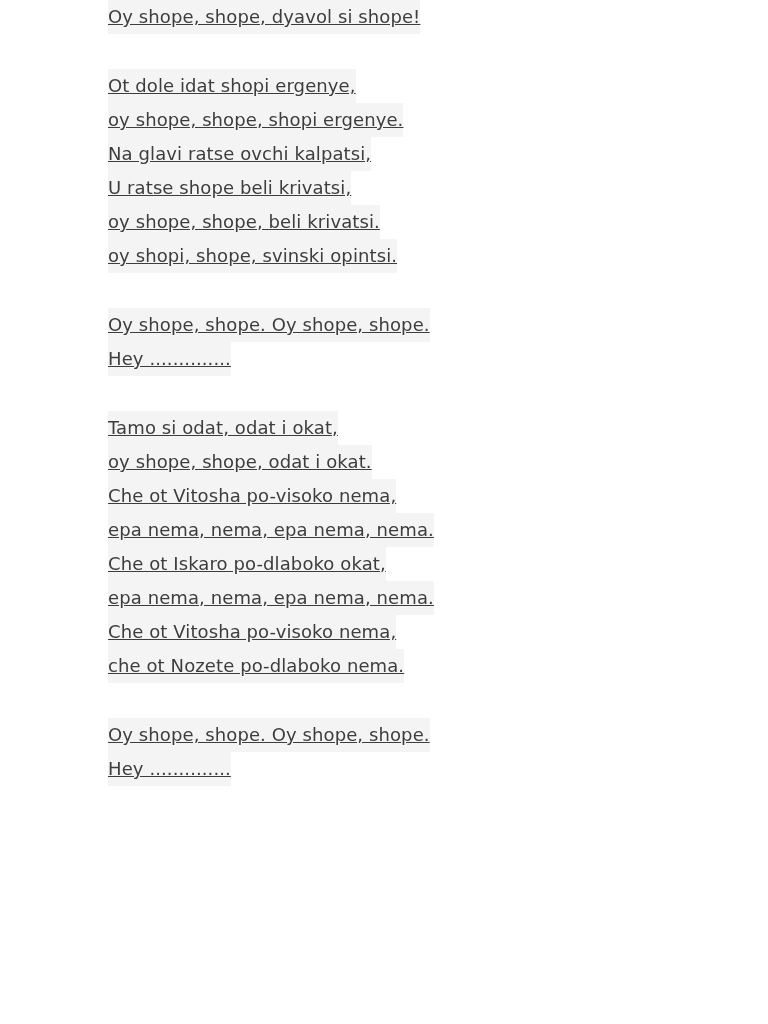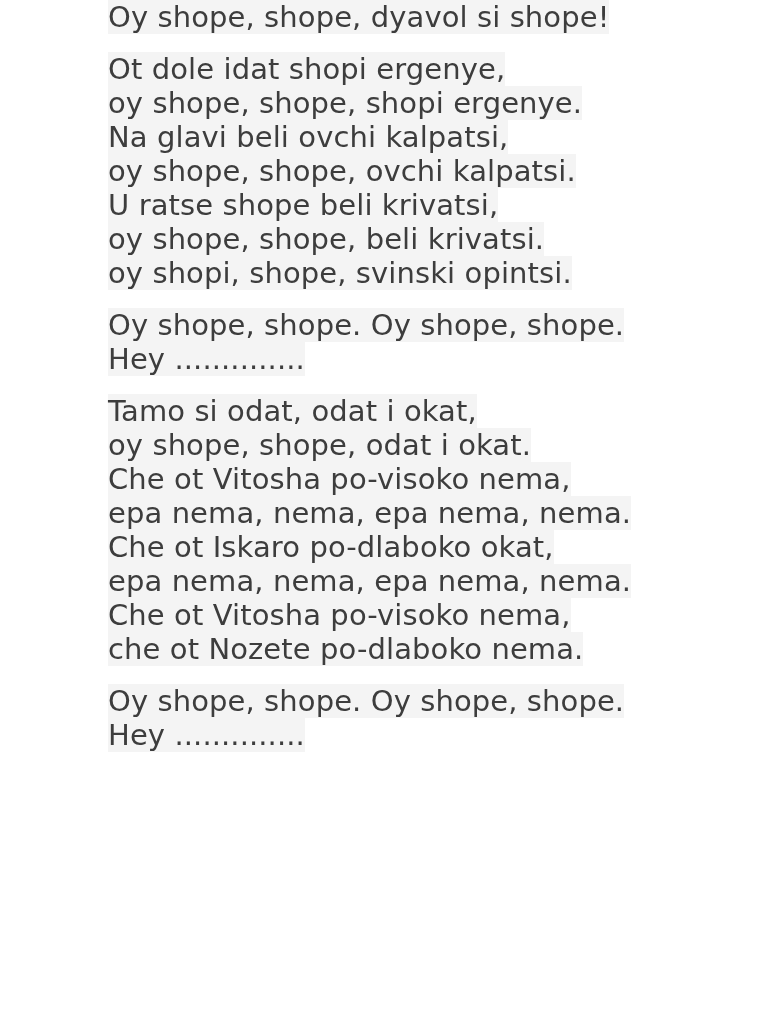--- a/index.html
+++ b/index.html
@@ -16,46 +16,46 @@
   }
   #lyrics {
     padding: 0px 0 0 108px;
     box-sizing: border-box;
   }
   .stanza {
     margin: 0;
     padding: 0;
   }
   .stanza + .stanza {
-    margin-top: 18px;
+    margin-top: 35px;
   }
   .line {
-    font-size: 29px;
+    font-size: 18px;
     line-height: 34px;
     white-space: pre;
     display: block;
     width: max-content;
     max-width: 660px;
     background: #f4f4f4;
     color: #3d3d3d;
     letter-spacing: 0.1px;
+    text-decoration: underline;
   }
 </style>
 </head>
 <body>
 
 <div id="lyrics">
     <div class="stanza">
       <span class="line">Oy shope, shope, dyavol si shope!</span>
     </div>
     <div class="stanza">
       <span class="line">Ot dole idat shopi ergenye,</span>
       <span class="line">oy shope, shope, shopi ergenye.</span>
-      <span class="line">Na glavi beli ovchi kalpatsi,</span>
-      <span class="line">oy shope, shope, ovchi kalpatsi.</span>
+      <span class="line">Na glavi ratse ovchi kalpatsi,</span>
       <span class="line">U ratse shope beli krivatsi,</span>
       <span class="line">oy shope, shope, beli krivatsi.</span>
       <span class="line">oy shopi, shope, svinski opintsi.</span>
     </div>
     <div class="stanza">
       <span class="line">Oy shope, shope. Oy shope, shope.</span>
       <span class="line">Hey ..............</span>
     </div>
     <div class="stanza">
       <span class="line">Tamo si odat, odat i okat,</span>

